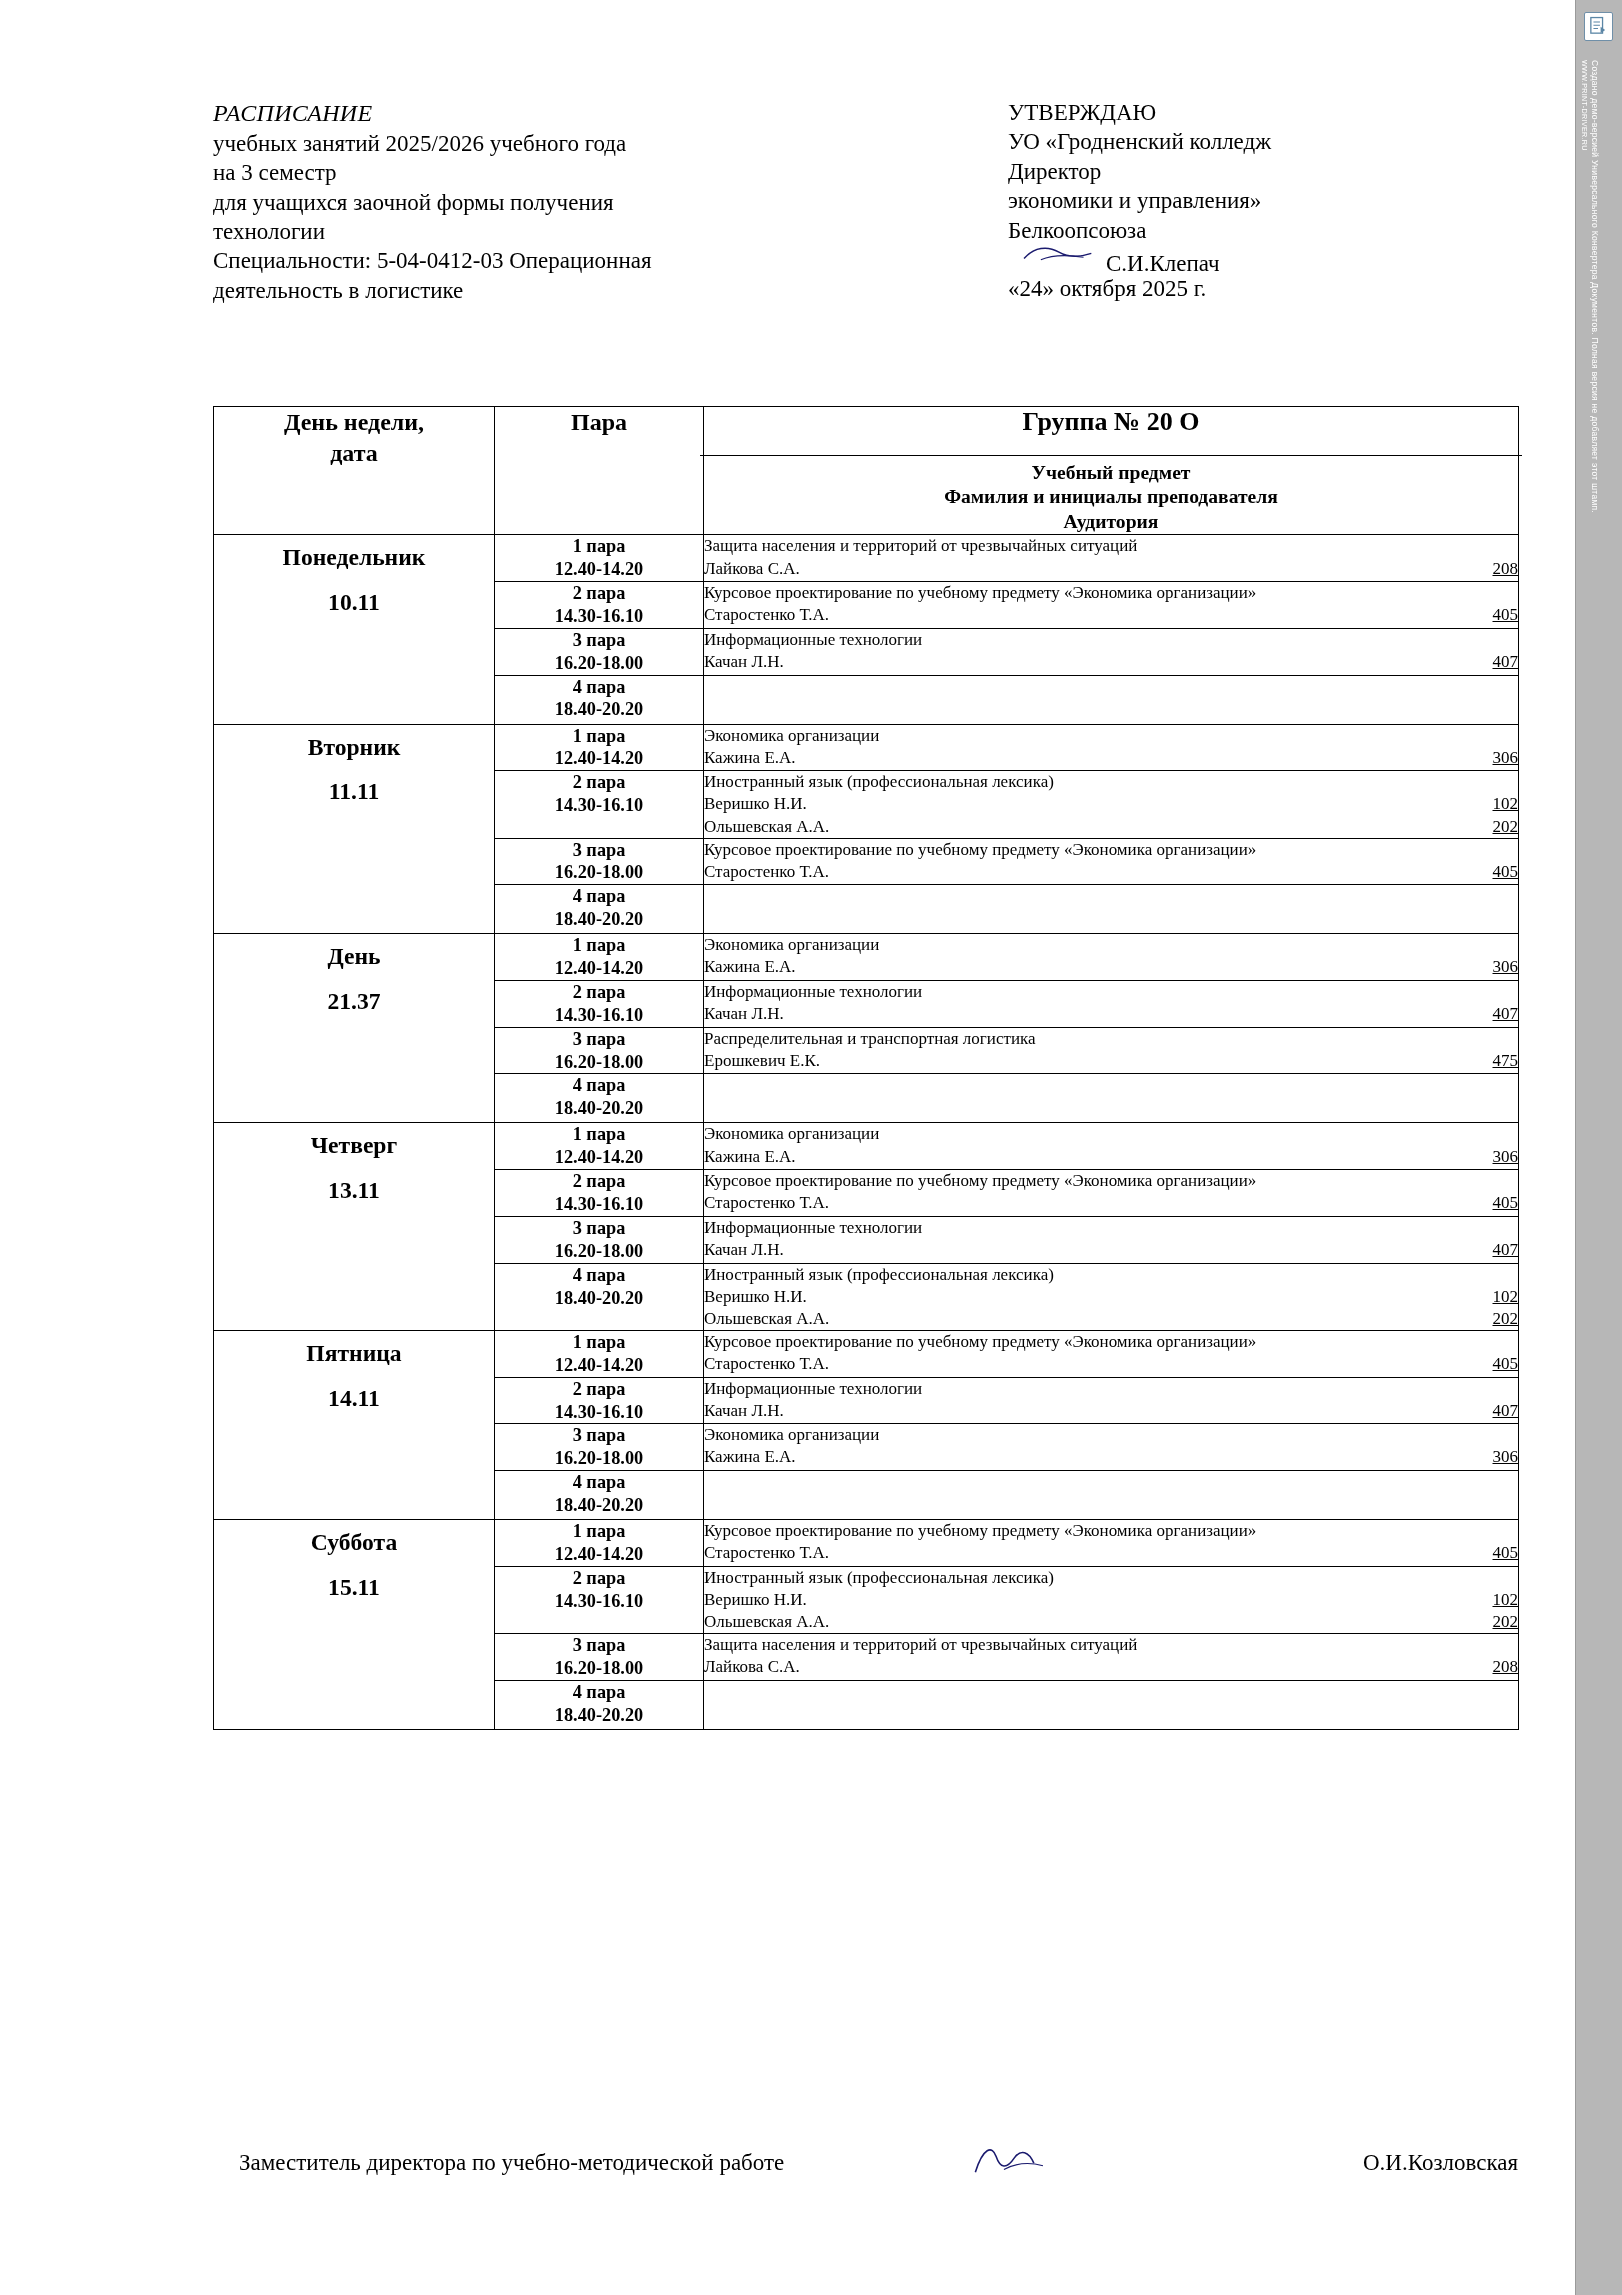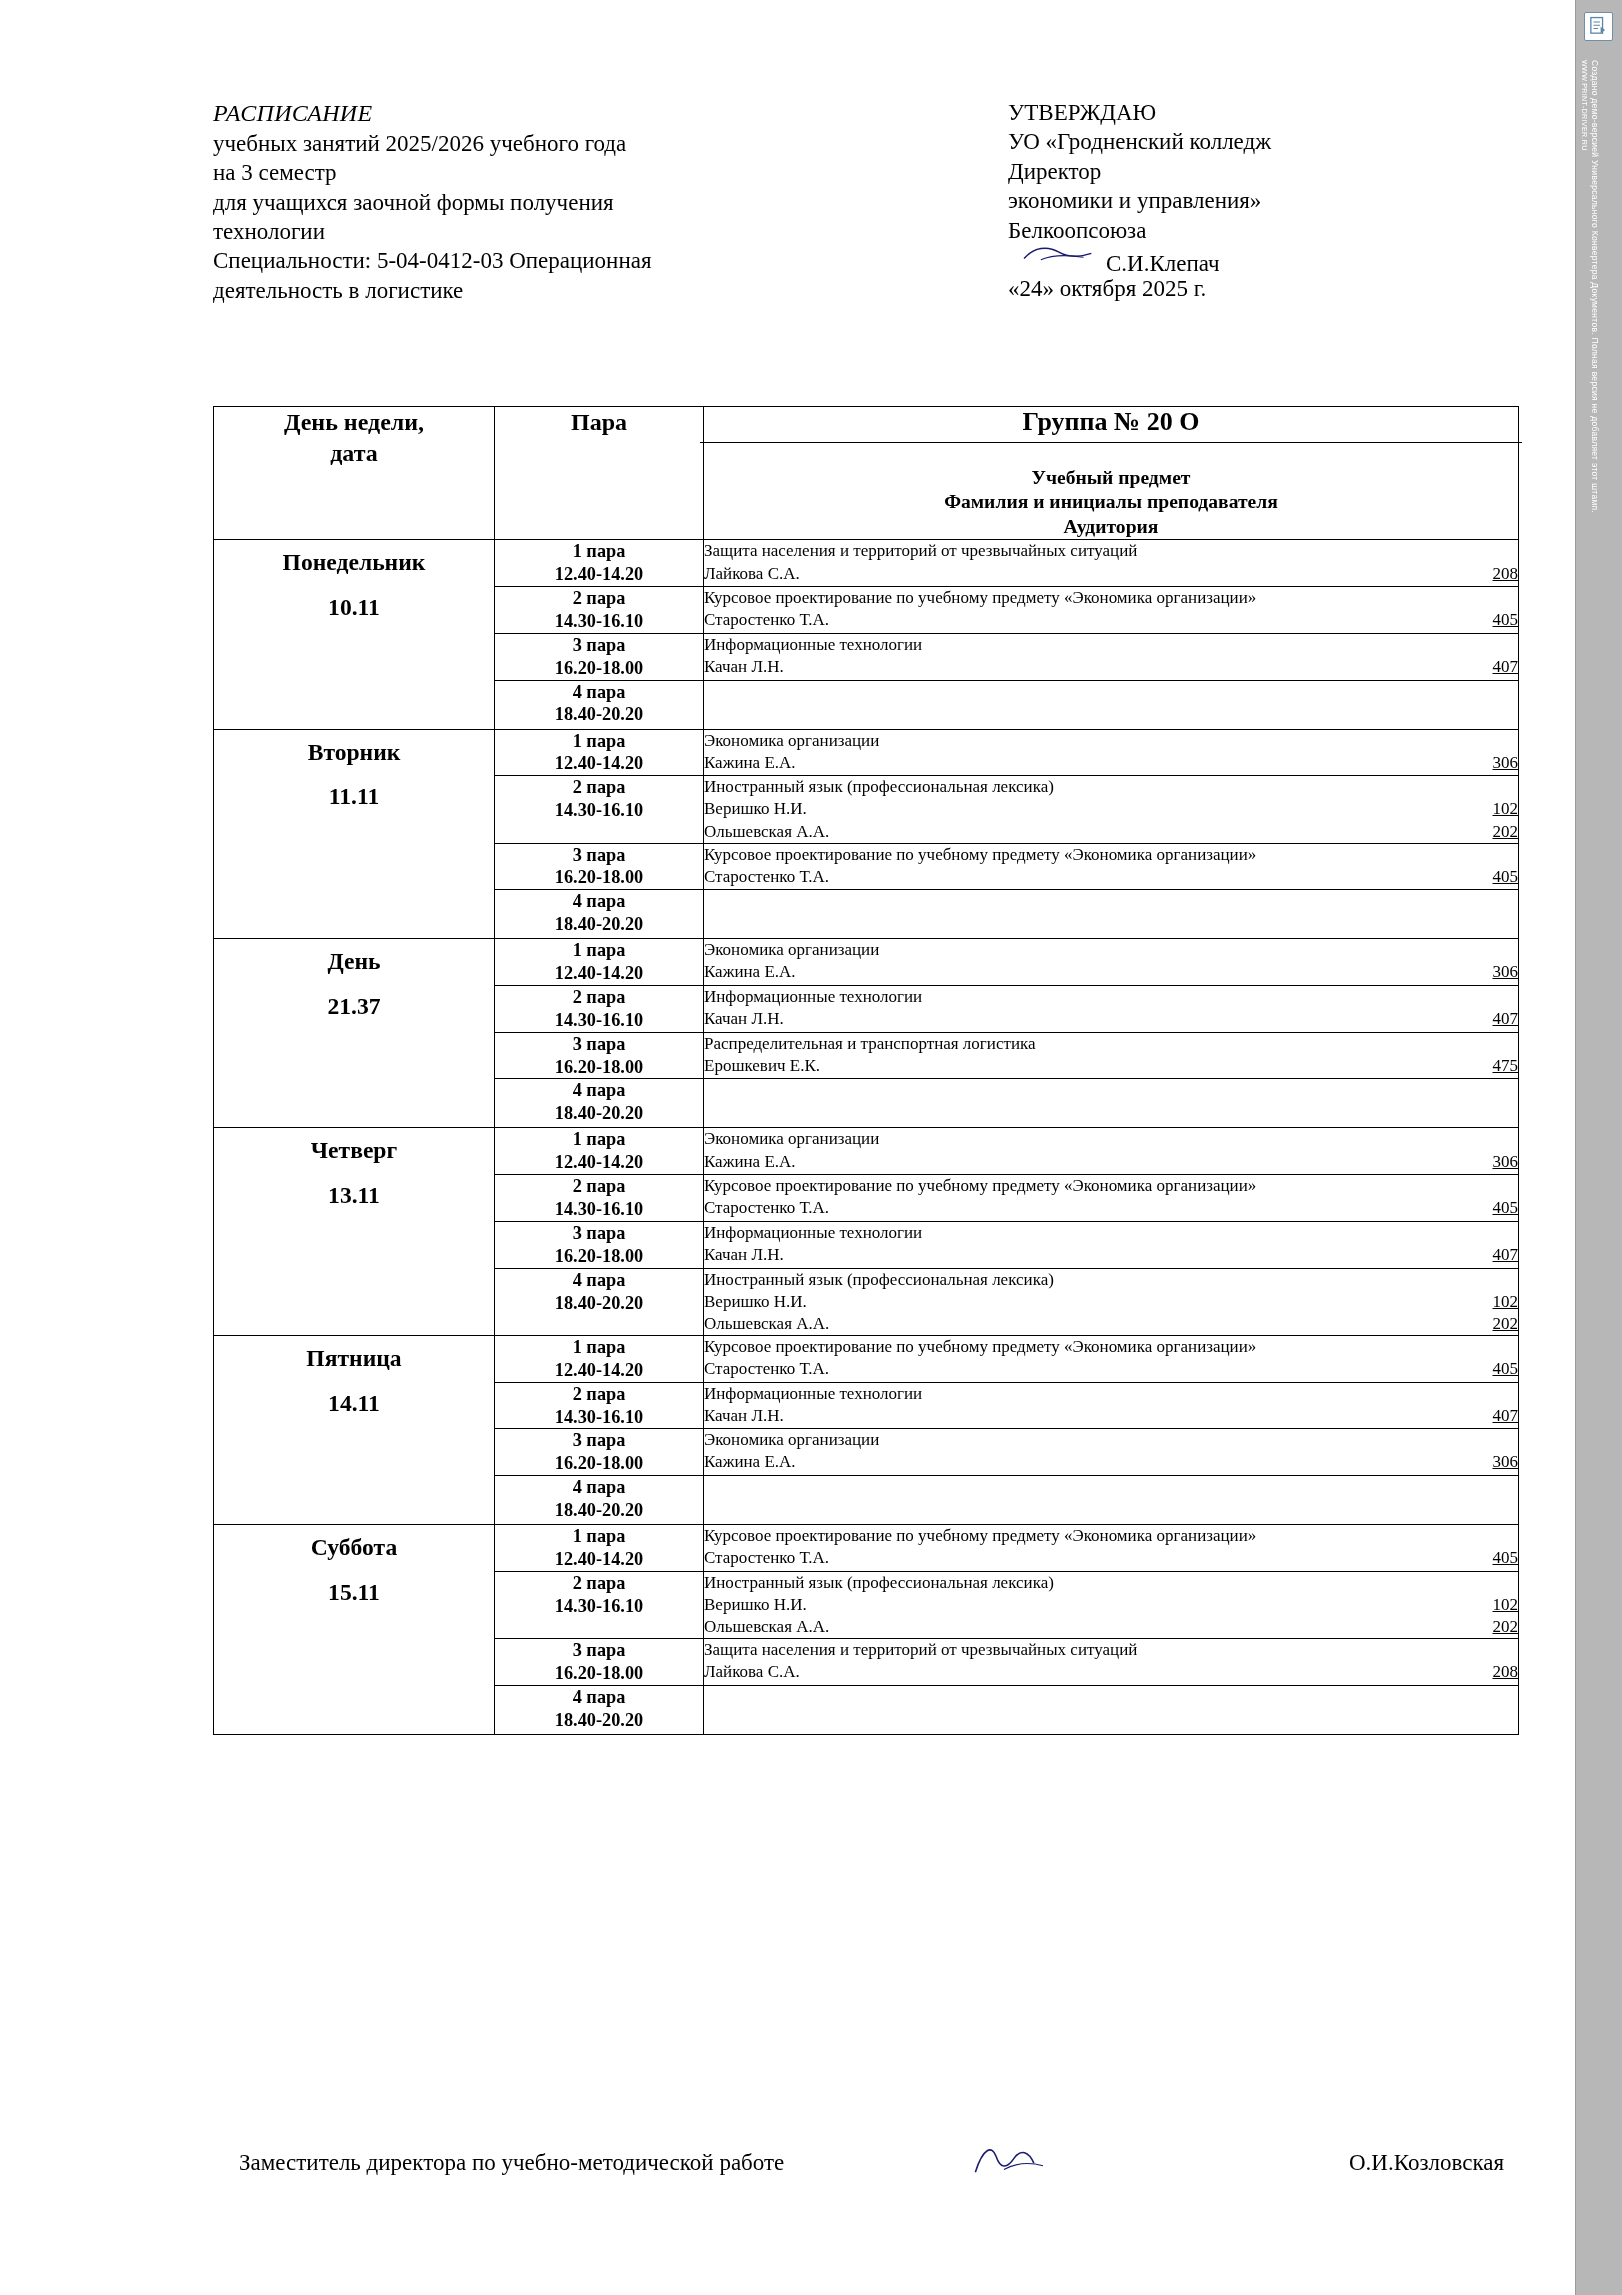--- a/index.html
+++ b/index.html
@@ -139,23 +139,23 @@
     padding: 6.5px 3.9px;
   }
   .head-grp {
     text-align: center;
     vertical-align: top;
     padding: 9.2px 3.9px 7.9px 3.9px;
   }
   .head-grp .g-title {
     font-weight: bold;
     font-size: 26px;
-    padding-bottom: 5px;
+    padding-bottom: 18px;
     border-bottom: 1.3px solid #000;
-    margin: 0 -3.9px 23px -3.9px;
+    margin: 0 -3.9px 5px -3.9px;
   }
   .head-grp .g-sub {
     font-weight: bold;
     font-size: 19.6px;
     line-height: 1.25;
   }
 
   td.day-cell {
     text-align: center;
     vertical-align: middle;
@@ -194,21 +194,21 @@
   
   .footer {
     position: absolute;
     left: 213px;
     top: 2150px;
     width: 1305px;
     height: 52px;
     font-size: 23px;
   }
   .footer .f-left { position: absolute; left: 26px; top: 0; }
-  .footer .f-right { position: absolute; right: 14px; top: 0; }
+  .footer .f-right { position: absolute; right: 0; top: 0; }
   .footer .f-sign { position: absolute; left: 753px; top: -9.2px; width: 98px; height: 39px; }
 </style>
 </head>
 <body>
 
 <div class="page">
 
   <div class="hdr">
     <div class="hdr-left">
       <div class="l1">РАСПИСАНИЕ</div>

